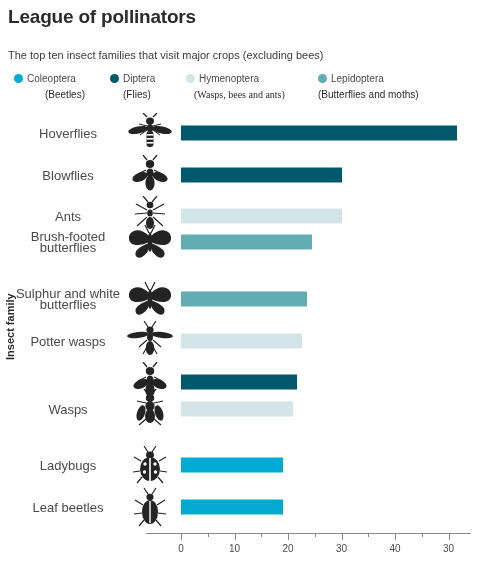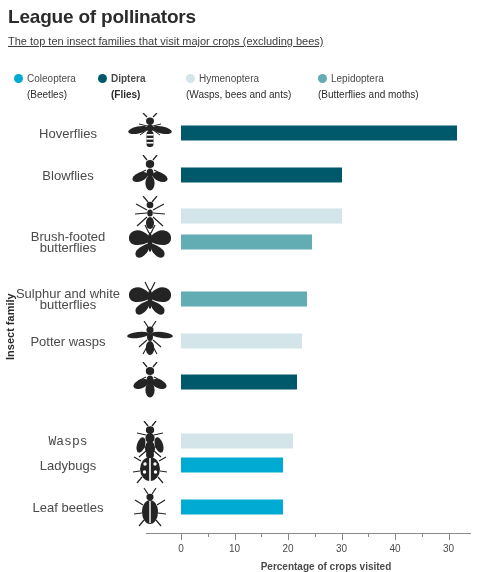--- a/index.html
+++ b/index.html
@@ -11,39 +11,39 @@
     overflow:hidden;
     position:relative;
   }
   .topline{position:absolute;top:0;left:0;width:481px;height:3px;background:#ffffff;}
   .header{position:absolute;left:8px;top:6px;width:465px;}
   .title{
     font-size:19px;font-weight:bold;letter-spacing:-0.2px;
     color:#2b2b2b;line-height:22px;margin:0;
   }
   .subtitle{
-    font-size:11px;color:#3c3c3c;margin-top:6px;line-height:14px;text-decoration:underline;
+    font-size:11px;color:#3c3c3c;margin-top:20px;line-height:14px;
   }
   .legend{
     position:absolute;left:14px;top:69px;width:460px;height:32px;
   }
   .lg-item{position:absolute;top:0;}
   .lg-dot{
     display:inline-block;width:9px;height:9px;border-radius:50%;
     vertical-align:middle;margin-right:4px;
   }
   .lg-name{font-size:10px;color:#4a4a4a;vertical-align:middle;}
   .lg-sub{font-size:10px;color:#2b2b2b;display:block;margin-top:2px;}
   .lg1{left:0;}
-  .lg2{left:84px;font-weight:bold;}
+  .lg2{left:96px;}
   .lg3{left:172px;}
   .lg4{left:304px;}
-  .lg1 .lg-sub{margin-left:13px;}
+  .lg1 .lg-sub{margin-left:31px;}
   .lg2 .lg-sub{margin-left:13px;}
-  .lg3 .lg-sub{margin-left:0px;}
+  .lg3 .lg-sub{margin-left:8px;font-family:Liberation Serif, serif;}
   .lg4 .lg-sub{margin-left:0px;}
 
   .plot{position:absolute;left:0;top:108px;width:481px;height:464px;}
   .ylabel{
     position:absolute;left:4px;top:252px;
     font-size:11px;font-weight:bold;color:#2b2b2b;
     transform:rotate(-90deg);transform-origin:left top;
     white-space:nowrap;
   }
   .row{position:absolute;left:0;width:481px;height:42px;}
@@ -135,20 +135,21 @@
  <ellipse cx="24" cy="28" rx="4.6" ry="7.5" fill="#242424"></ellipse>
  <ellipse cx="14" cy="22" rx="8" ry="4.4" fill="#242424" transform="rotate(-22 14 22)"></ellipse>
  <ellipse cx="34" cy="22" rx="8" ry="4.4" fill="#242424" transform="rotate(22 34 22)"></ellipse>
  <path d="M21 5 L17 0 M27 5 L31 0" stroke="#242424" stroke-width="1.3" fill="none"></path>
  <path d="M20 15 L12 19 M28 15 L36 19 M20 20 L13 26 M28 20 L35 26" stroke="#242424" stroke-width="1.1" fill="none"></path>
 </svg>
         </div>
         <div class="bar" style="width: 160.5px; background: rgb(0, 89, 107);"></div>
       </div>
       <div class="row" style="top: 87px;">
+        <div class="cat">Ants</div>
         <div class="ico">
           <svg viewBox="0 0 48 40">
    <ellipse cx="24" cy="9" rx="3.4" ry="3.2" fill="#242424"></ellipse>
    <ellipse cx="24" cy="17" rx="2.8" ry="3.6" fill="#242424"></ellipse>
    <ellipse cx="24" cy="27" rx="4" ry="6" fill="#242424"></ellipse>
    <path d="M22 6 L17 0 M26 6 L31 0" stroke="#242424" stroke-width="1.2" fill="none"></path>
    <path d="M21 14 L10 8 M27 14 L38 8 M21 17 L9 18 M27 17 L39 18 M21 21 L11 30 M27 21 L37 30" stroke="#242424" stroke-width="1.2" fill="none"></path>
  </svg>
         </div>
         <div class="bar" style="width: 160.5px; background: rgb(211, 229, 232);"></div>
@@ -203,21 +204,21 @@
  <ellipse cx="24" cy="18" rx="3.4" ry="4.5" fill="#242424"></ellipse>
  <ellipse cx="24" cy="28" rx="4.6" ry="7.5" fill="#242424"></ellipse>
  <ellipse cx="15" cy="22" rx="8" ry="4.4" fill="#242424" transform="rotate(-22 15 22)"></ellipse>
  <ellipse cx="33" cy="22" rx="8" ry="4.4" fill="#242424" transform="rotate(22 33 22)"></ellipse>
  <path d="M21 5 L17 0 M27 5 L31 0" stroke="#242424" stroke-width="1.3" fill="none"></path>
  <path d="M20 15 L12 19 M28 15 L36 19 M20 20 L13 26 M28 20 L35 26" stroke="#242424" stroke-width="1.1" fill="none"></path>
 </svg>
         </div>
         <div class="bar" style="width: 115.56px; background: rgb(0, 89, 107);"></div>
       </div>
-      <div class="row" style="top: 312px; font-family: Liberation Mono, monospace;">
+      <div class="row" style="top: 280px;">
         <div class="cat">Wasps</div>
         <div class="ico">
           <svg viewBox="0 0 48 40">
    <ellipse cx="24" cy="9" rx="4.2" ry="3.8" fill="#242424"></ellipse>
    <ellipse cx="24" cy="17" rx="4.6" ry="5" fill="#242424"></ellipse>
    <ellipse cx="24" cy="27" rx="5" ry="7" fill="#242424"></ellipse>
    <ellipse cx="15" cy="24" rx="4" ry="8" fill="#242424" transform="rotate(18 15 24)"></ellipse>
    <ellipse cx="33" cy="24" rx="4" ry="8" fill="#242424" transform="rotate(-18 33 24)"></ellipse>
    <path d="M22 5 L18 0 M26 5 L30 0" stroke="#242424" stroke-width="1.3" fill="none"></path>
    <path d="M20 14 L11 12 M28 14 L37 12 M20 30 L13 36 M28 30 L35 36" stroke="#242424" stroke-width="1.2" fill="none"></path>
@@ -251,21 +252,20 @@
    <rect x="23.3" y="14" width="1.4" height="22" fill="#fff"></rect>
    <path d="M22 7 L18 1 M26 7 L30 1" stroke="#242424" stroke-width="1.2" fill="none"></path>
    <path d="M17 18 L9 13 M31 18 L39 13 M16 26 L8 27 M32 26 L40 27 M18 33 L13 39 M30 33 L35 39" stroke="#242424" stroke-width="1.2" fill="none"></path>
  </svg>
         </div>
         <div class="bar" style="width: 101.65px; background: rgb(0, 170, 210);"></div>
       </div>
     </div>
   <div class="axis" id="axis" style="top: 411px;">
     <div class="axis-line"></div>
-    <div class="xlabel">Percentage of crops visited</div>
   <div class="tick major" style="left: 181px;"></div>
       <div class="ticklabel" style="left: 181px;">0</div>
       <div class="tick major" style="left: 234.5px;"></div>
       <div class="ticklabel" style="left: 234.5px;">10</div>
       <div class="tick major" style="left: 288px;"></div>
       <div class="ticklabel" style="left: 288px;">20</div>
       <div class="tick major" style="left: 341.5px;"></div>
       <div class="ticklabel" style="left: 341.5px;">30</div>
       <div class="tick major" style="left: 395px;"></div>
       <div class="ticklabel" style="left: 395px;">40</div>

